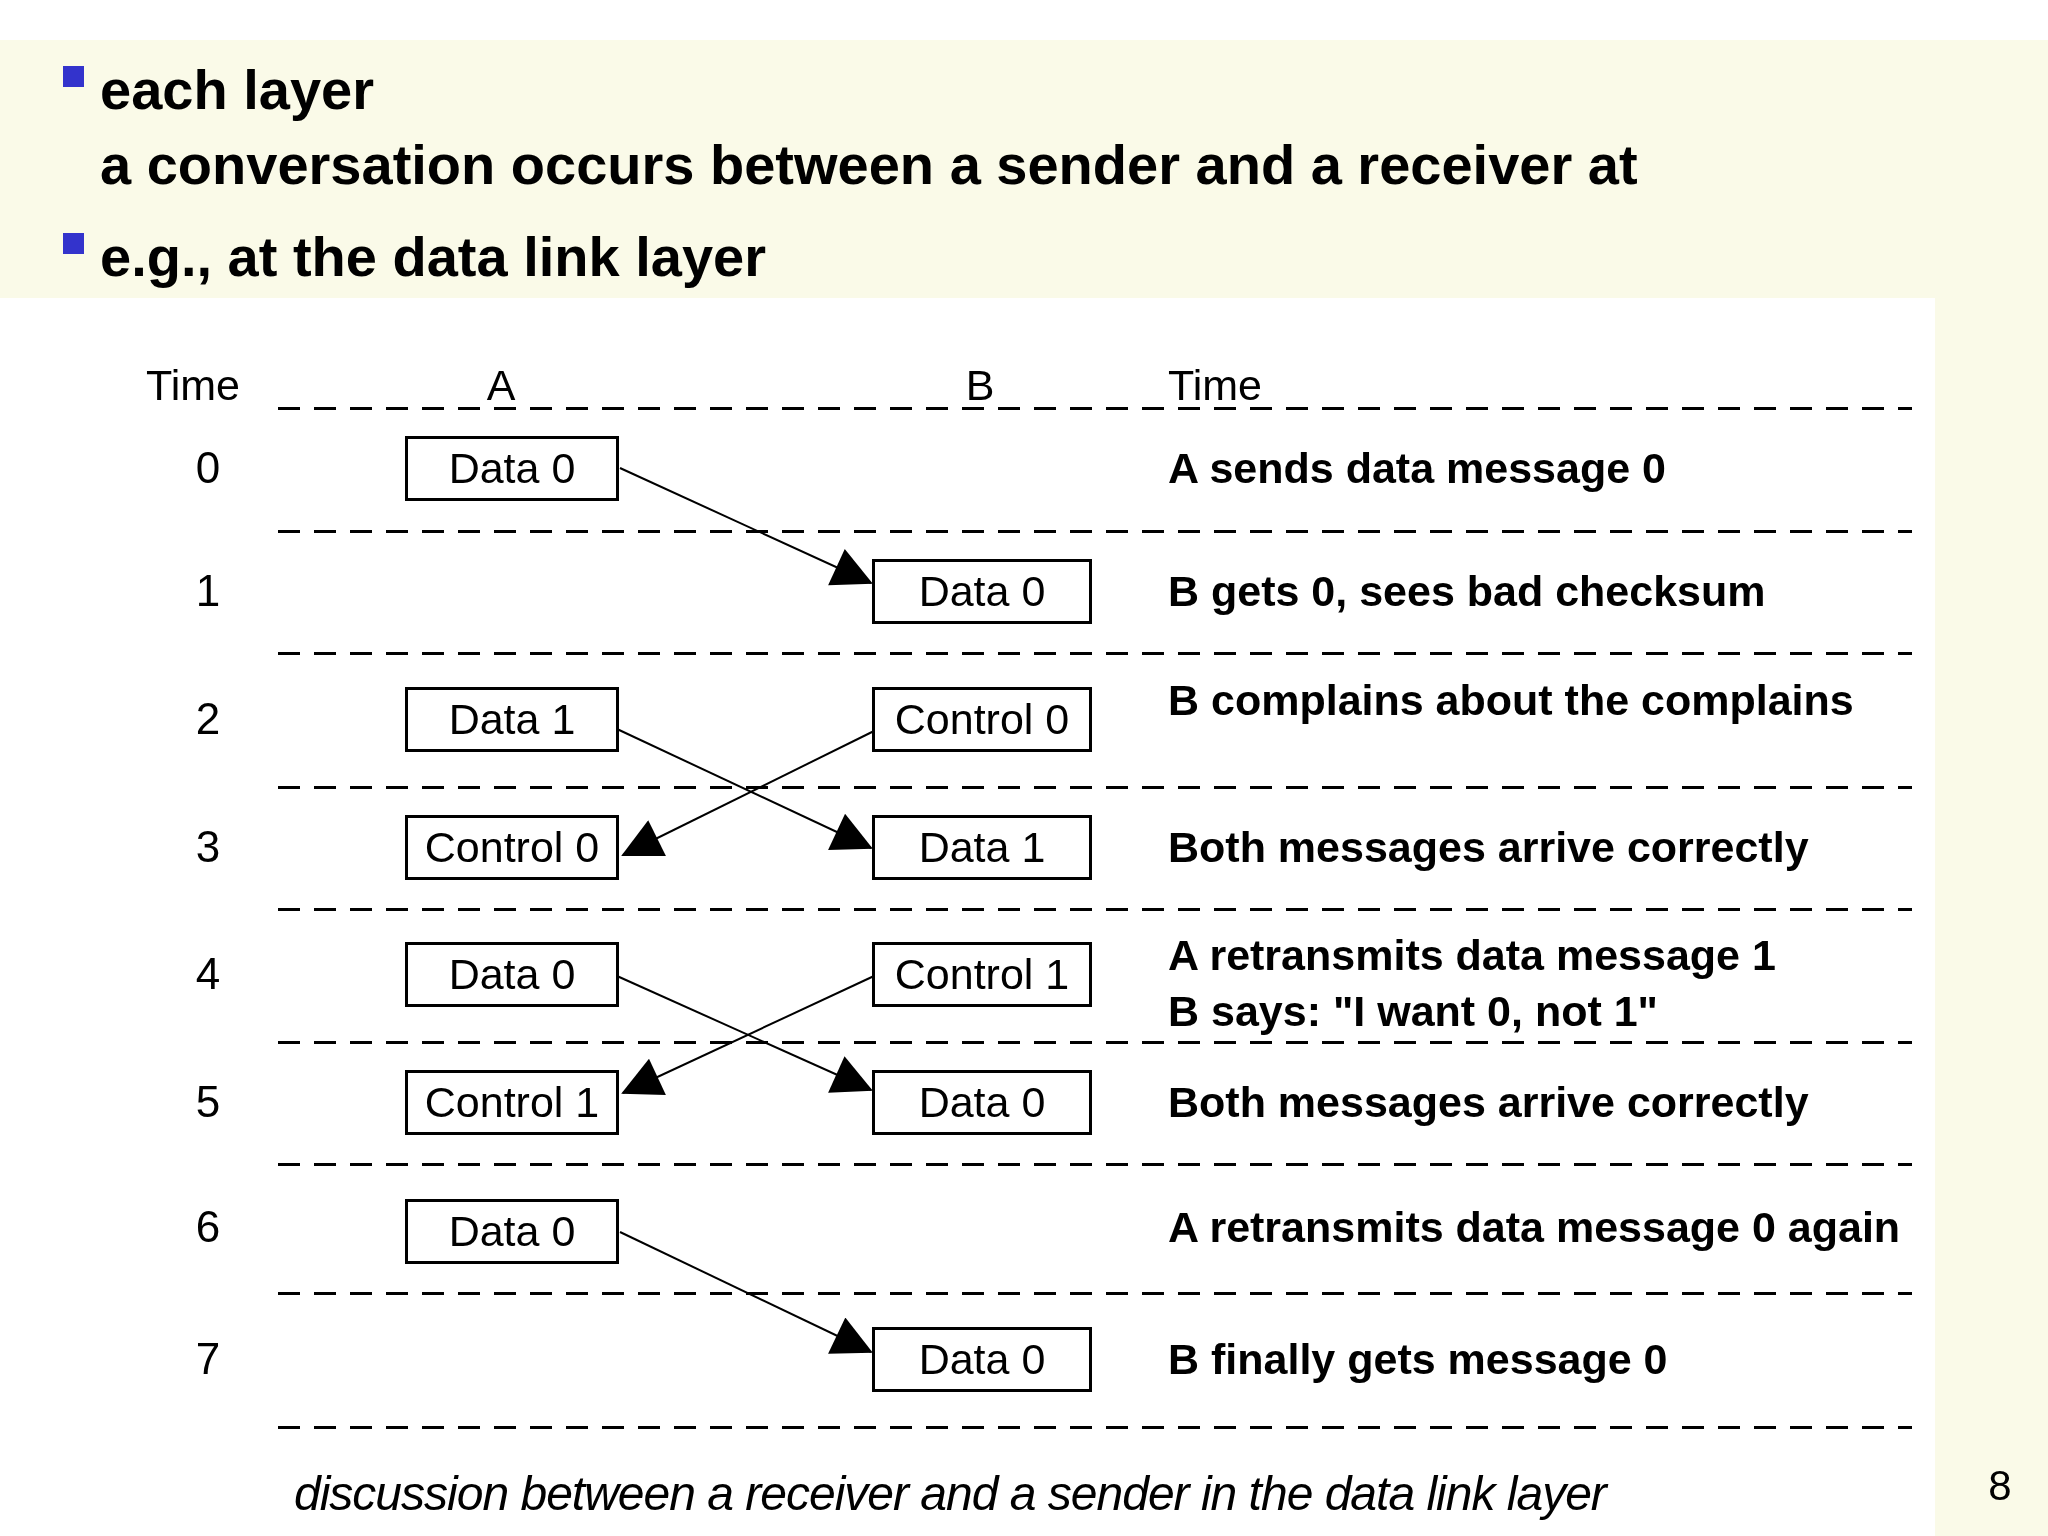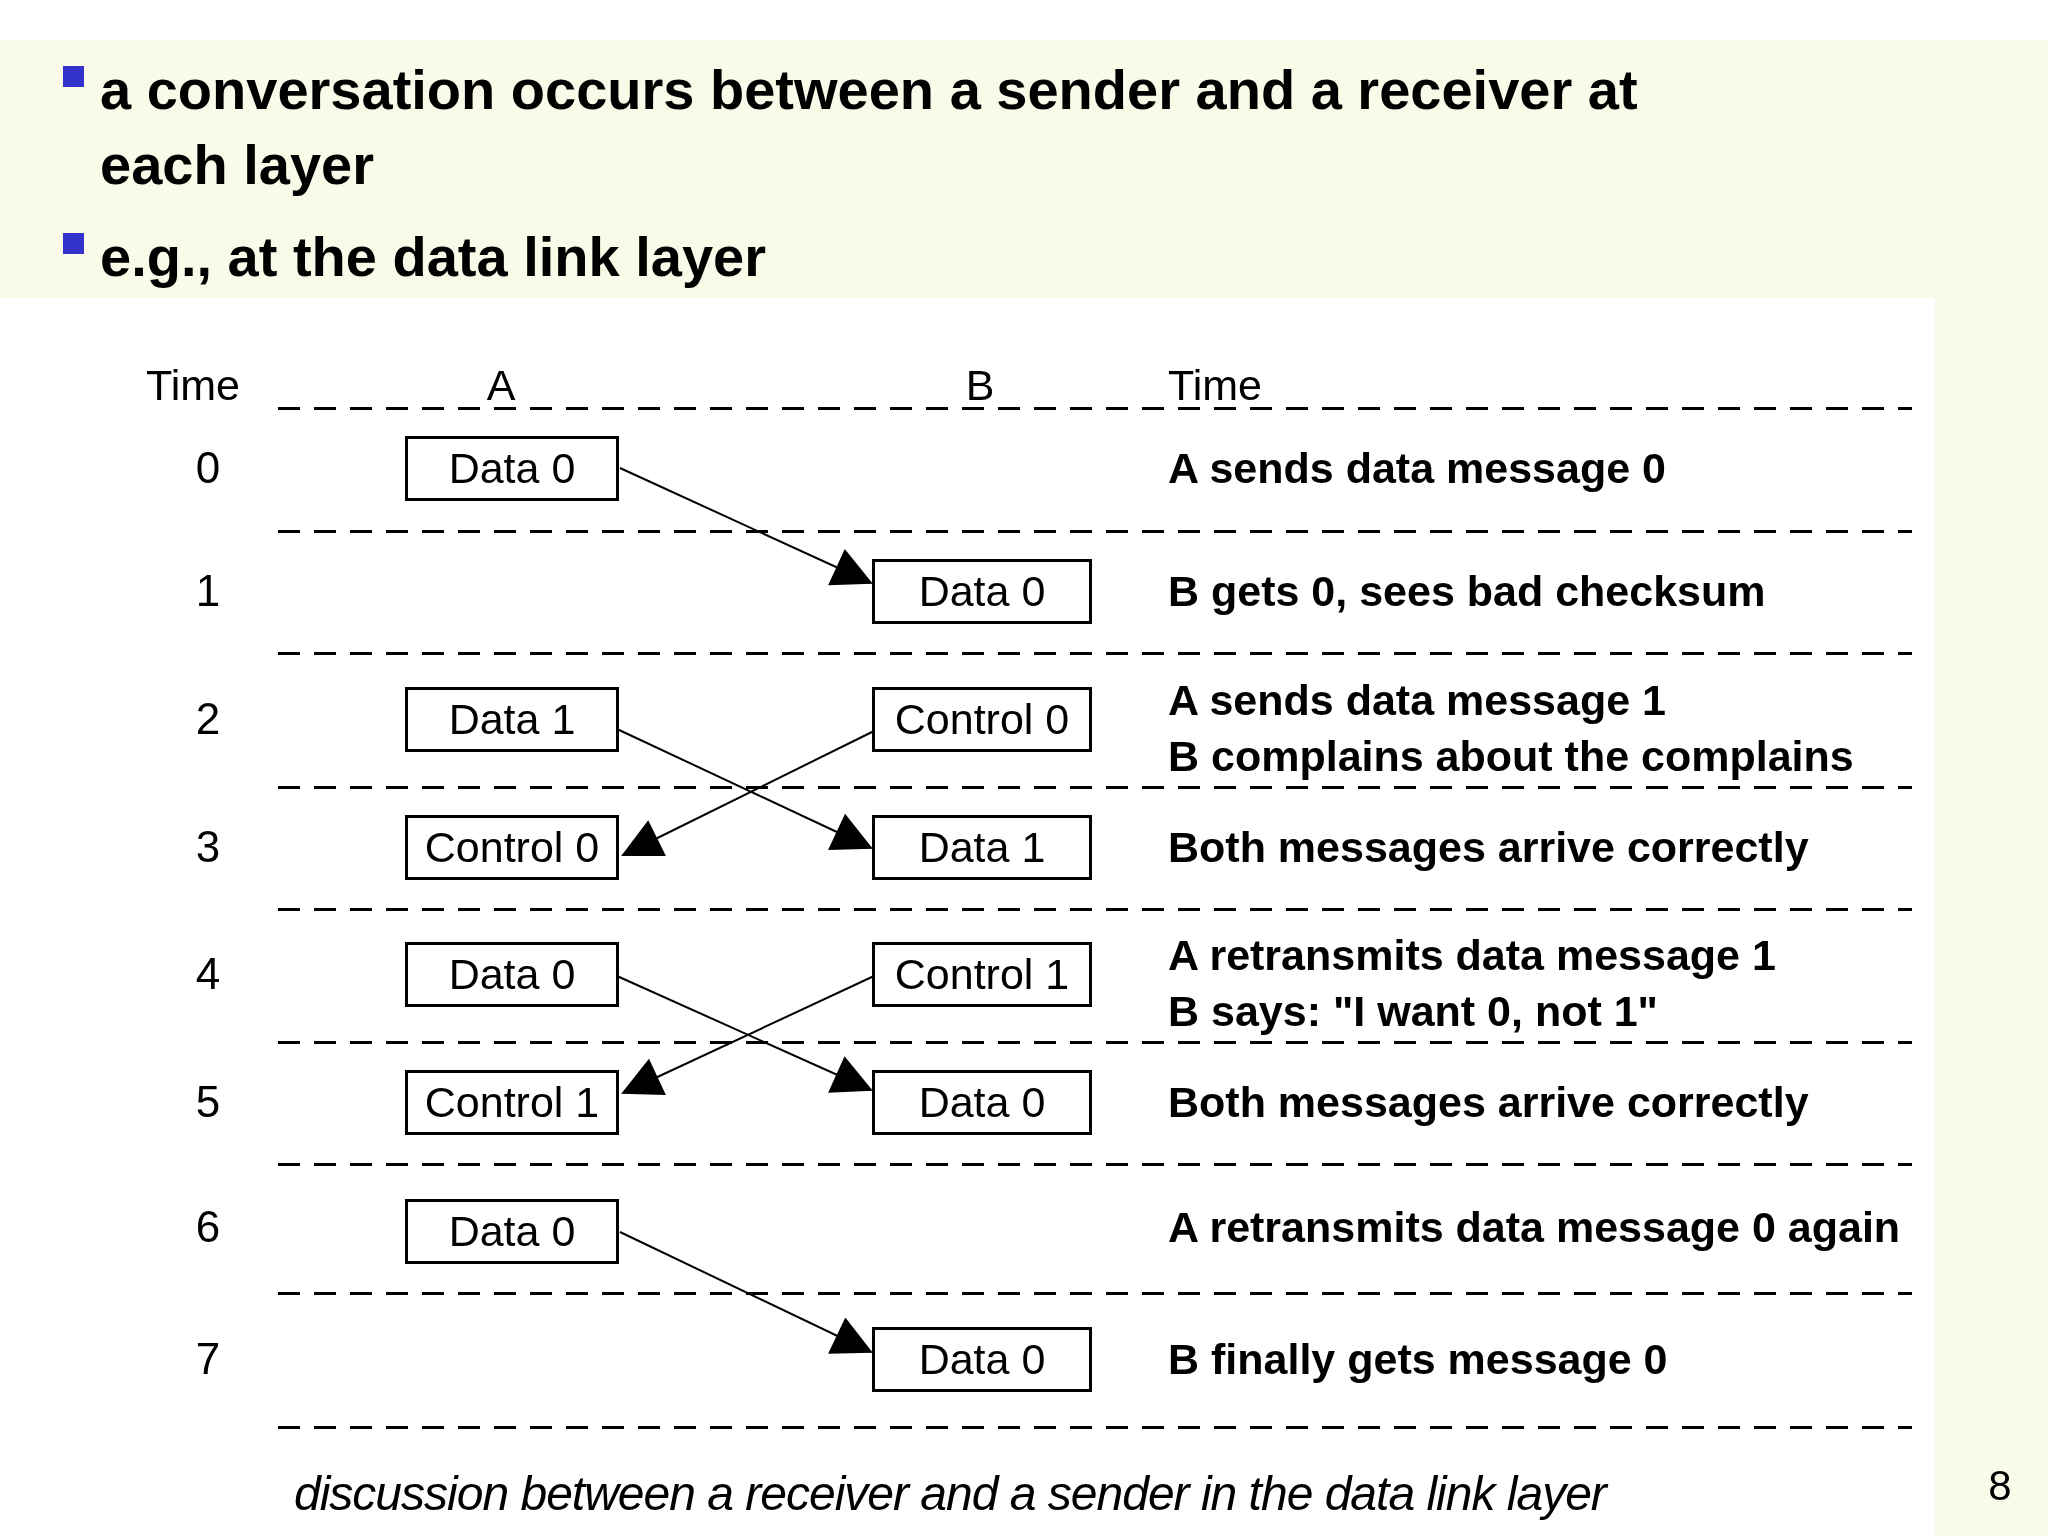--- a/index.html
+++ b/index.html
@@ -93,22 +93,22 @@
 </style>
 </head>
 <body>
 
 <div class="band-top"></div>
 <div class="diagram-panel"></div>
 <div class="strip-right"></div>
 
 <span class="bullet-square bs1"></span>
 <div class="bullet-text bt1">
+  <div>each layer</div>
   <div>a conversation occurs between a sender and a receiver at</div>
-  <div>each layer</div>
 </div>
 <span class="bullet-square bs2"></span>
 <div class="bullet-text bt2">
   <div>e.g., at the data link layer</div>
 </div>
 
 <div class="col-header h-time">Time</div>
 <div class="col-header h-a">A</div>
 <div class="col-header h-b">B</div>
 <div class="col-header h-event">Time</div>
@@ -146,21 +146,20 @@
 <div class="tlabel tl1">1</div>
 <div class="mbox bbox y1">Data 0</div>
 <div class="event ev1">
   <div>B gets 0, sees bad checksum</div>
 </div>
 
 <div class="tlabel tl2">2</div>
 <div class="mbox abox y2">Data 1</div>
 <div class="mbox bbox y2">Control 0</div>
 <div class="event ev2">
-  <div>A sends data message 1</div>
   <div>B complains about the complains</div>
 </div>
 
 <div class="tlabel tl3">3</div>
 <div class="mbox abox y3">Control 0</div>
 <div class="mbox bbox y3">Data 1</div>
 <div class="event ev3">
   <div>Both messages arrive correctly</div>
 </div>
 

